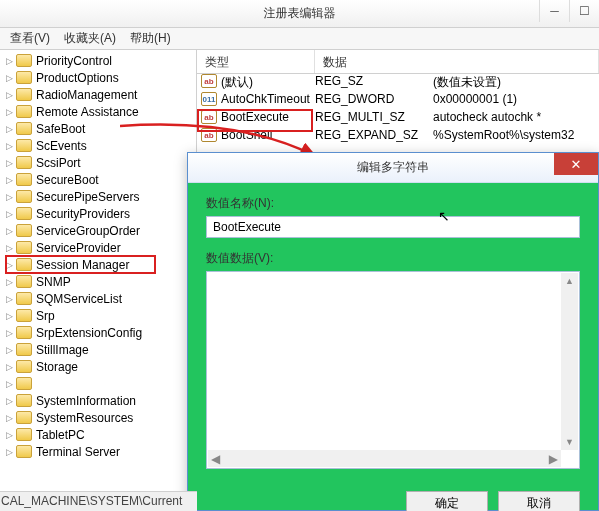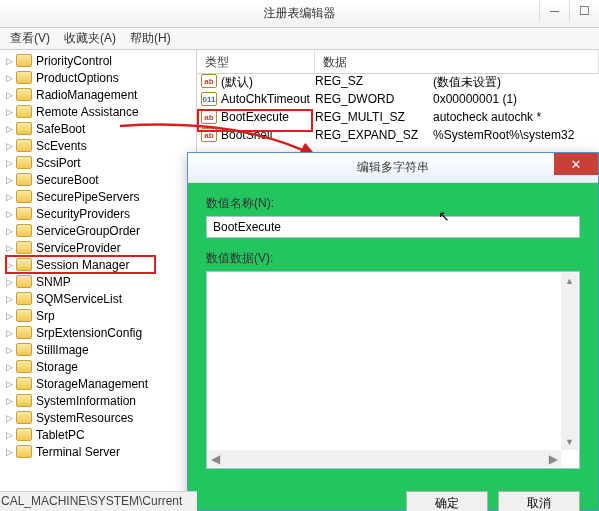--- a/index.html
+++ b/index.html
@@ -154,21 +154,20 @@
         <span>StillImage</span>
       </div>
       <div class="tree-item">
         <span class="arrow">▷</span>
         <span class="folder"></span>
         <span>Storage</span>
       </div>
       <div class="tree-item">
         <span class="arrow">▷</span>
         <span class="folder"></span>
-        <span>StorageManagement</span>
       </div>
       <div class="tree-item">
         <span class="arrow">▷</span>
         <span class="folder"></span>
         <span>SystemInformation</span>
       </div>
       <div class="tree-item">
         <span class="arrow">▷</span>
         <span class="folder"></span>
         <span>SystemResources</span>

